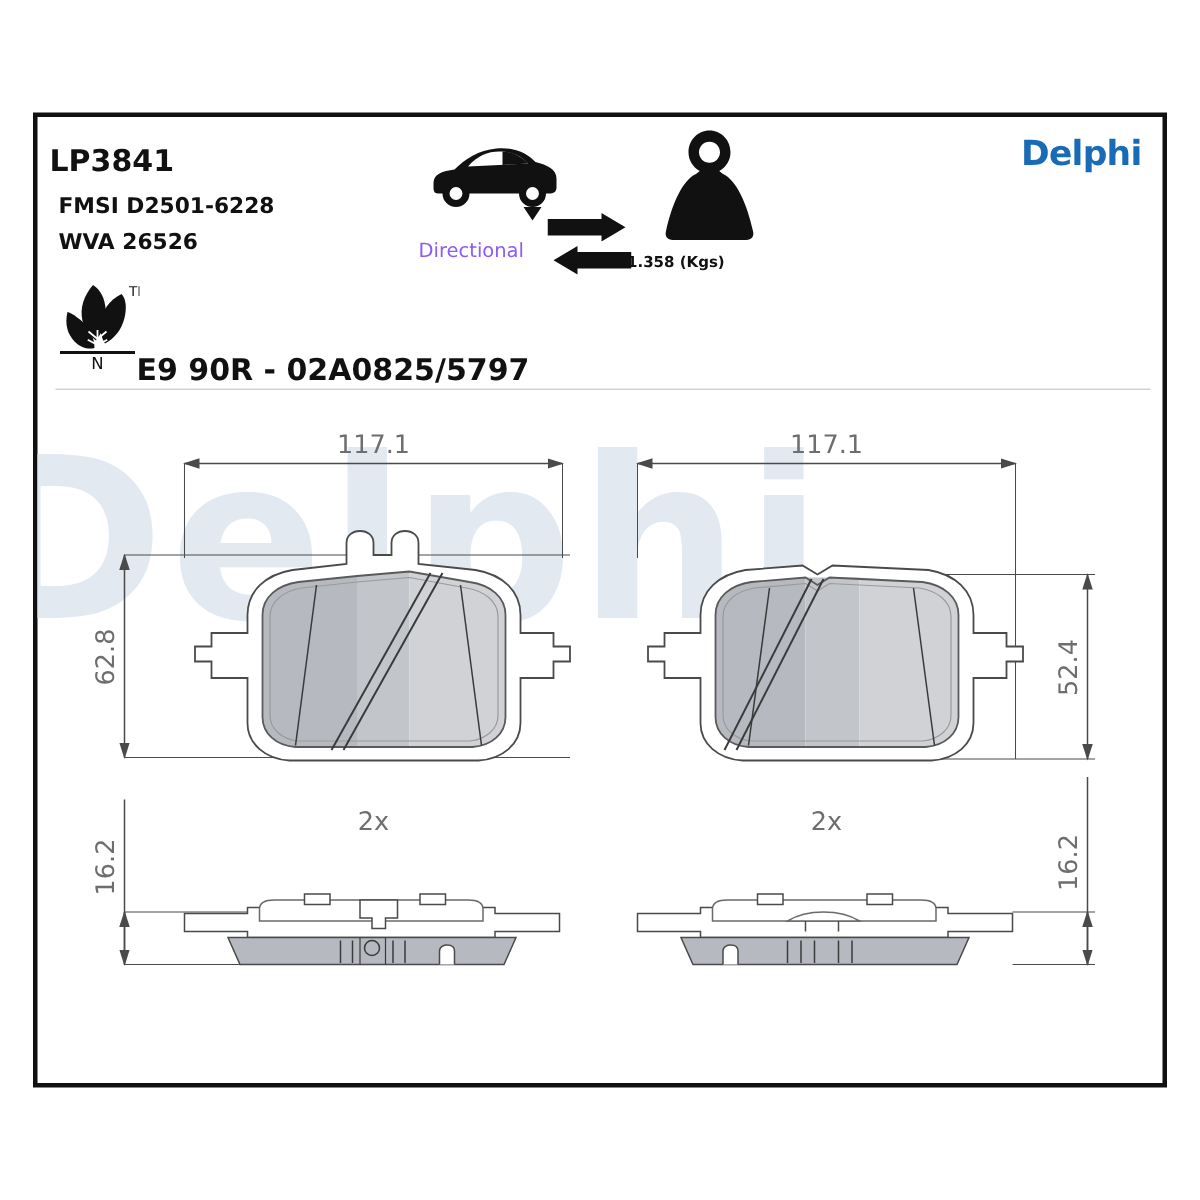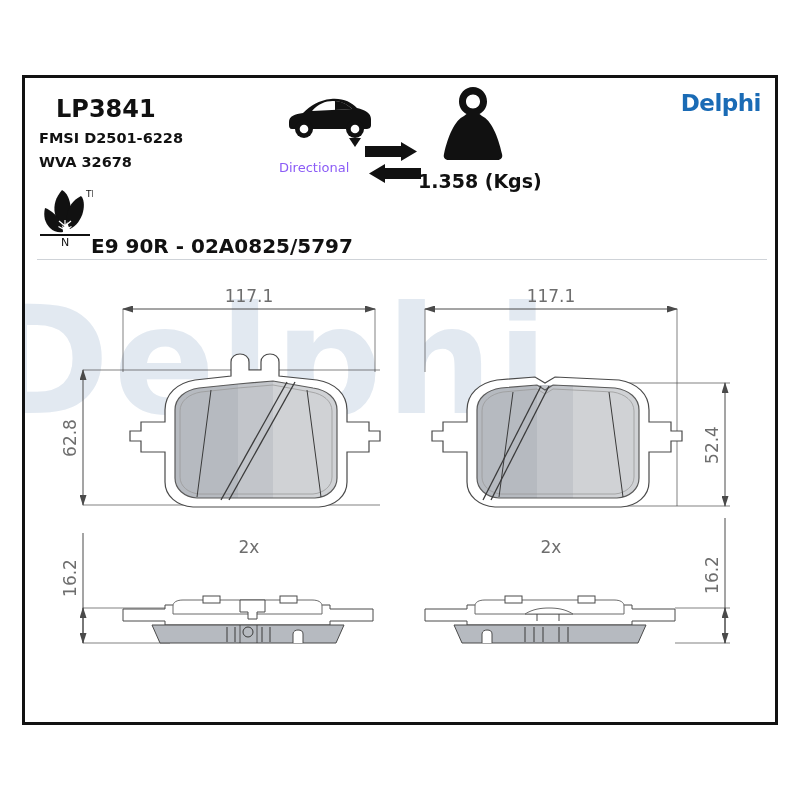--- a/index.html
+++ b/index.html
@@ -35,43 +35,43 @@
     letter-spacing:4px;
     color:#e2e9f1;
     font-family:"DejaVu Sans","Liberation Sans",sans-serif;
     white-space:nowrap;
     user-select:none;
   }
 
   
   .hdr{position:absolute;z-index:3;}
   .part-no{
-    left:31px;top:17px;
-    font-size:24px;font-weight:700;color:#111;
+    left:8px;top:17px;
+    font-size:20px;font-weight:700;color:#111;
     letter-spacing:0px;
   }
   .fmsi{
     left:14px;top:52px;
     font-size:14.5px;font-weight:700;color:#111;
   }
   .wva{
     left:14px;top:76px;
     font-size:14.5px;font-weight:700;color:#111;
   }
   .ece{
     left:66px;top:156px;
     font-size:20px;font-weight:700;color:#111;
   }
   .directional-label{
     left:254px;top:82px;
     font-size:13px;color:#8b5cf6;font-weight:400;
   }
   .weight-label{
     left:393px;top:92px;
-    font-size:19px;font-weight:700;color:#111;text-align:center;
+    font-size:10px;font-weight:700;color:#111;text-align:center;
   }
   .delphi{
     right:14px;top:12px;
     font-size:23px;font-weight:700;
     color:#1a6bb5;
     letter-spacing:-0.5px;
     font-family:"DejaVu Sans","Liberation Sans",sans-serif;
   }
   .lockheed{
     right:12px;bottom:10px;
@@ -103,21 +103,21 @@
 <div id="sheet">
 
   <div class="frame">
 
     <div class="wm">
       <div class="wm-text">Delphi</div>
     </div>
 
     <div class="hdr part-no">LP3841</div>
     <div class="hdr fmsi">FMSI D2501-6228</div>
-    <div class="hdr wva">WVA 32678</div>
+    <div class="hdr wva">WVA 26526</div>
     <div class="hdr ece">E9 90R - 02A0825/5797</div>
     <div class="hdr directional-label">Directional</div>
     <div class="hdr weight-label">1.358 (Kgs)</div>
     <div class="hdr delphi">Delphi</div>
 
     <div class="icon-car">
       <svg width="92" height="60" viewBox="0 0 92 60">
         <path d="M6 34 C6 28 12 26 20 25 C27 18 36 12 48 11 C60 10 68 14 74 20
                  C82 22 88 25 88 31 L88 37 C88 40 86 41 83 41 L9 41 C6.5 41 6 39 6 37 Z" fill="#111"></path>
         <path d="M29 23 C35 16 42 13 50 13 C58 13 64 16 69 21 Z" fill="#fff"></path>

